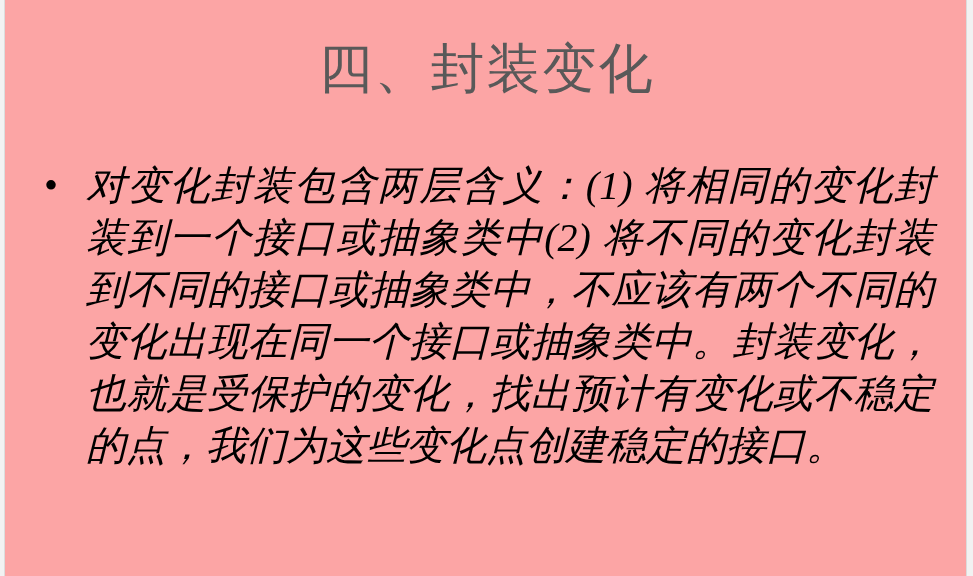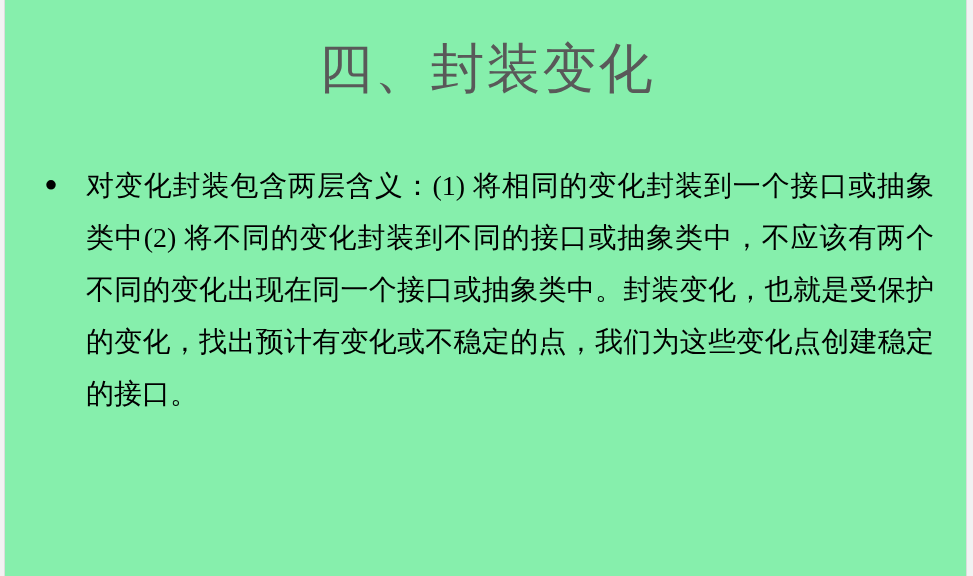--- a/index.html
+++ b/index.html
@@ -11,21 +11,21 @@
     height: 576px;
     background: #ffffff;
     font-family: "Liberation Serif", serif;
     overflow: hidden;
   }
   .slide {
     position: relative;
     width: 973px;
     height: 576px;
     box-sizing: border-box;
-    background: #86efac;
+    background: #fca5a5;
   }
   
   .edge-left {
     position: absolute;
     top: 0;
     left: 0;
     width: 4px;
     height: 576px;
     background: #f2f2f2;
     border-right: 1px solid #dcdcdc;
@@ -67,27 +67,28 @@
     width: 42px;
     font-size: 40px;
     line-height: 52px;
     color: #000000;
     text-align: left;
     font-family: "Liberation Serif", serif;
   }
   .bullet-text {
     flex: 1 1 auto;
     font-family: "Liberation Serif", serif;
-    font-size: 28px;
+    font-size: 40px;
     line-height: 52px;
     color: #000000;
     text-align: justify;
     text-justify: inter-character;
     letter-spacing: 0px;
     word-break: break-all;
+    font-style: italic;
   }
 </style>
 </head>
 <body>
 
 <div class="slide">
 
   <div class="edge-left"></div>
   <div class="edge-right"></div>
 

